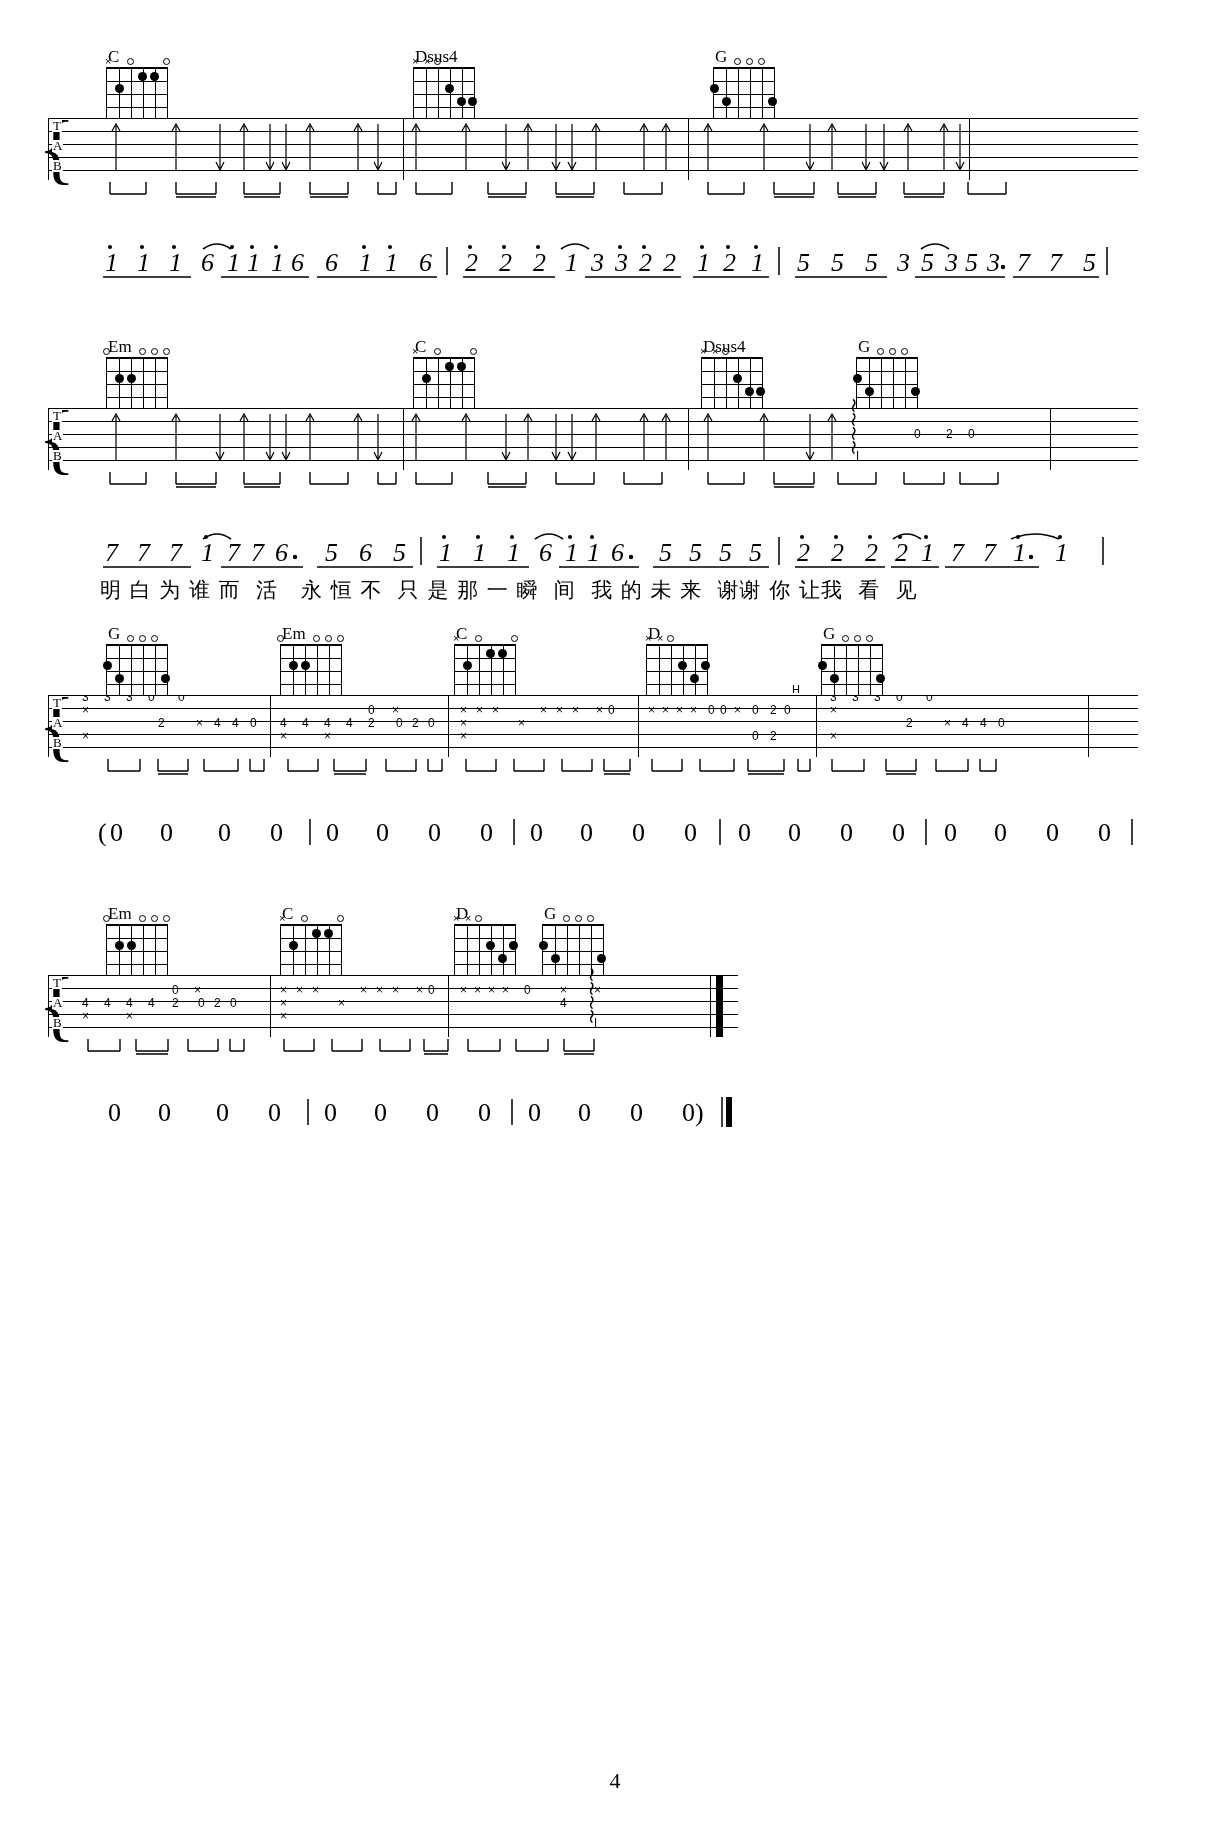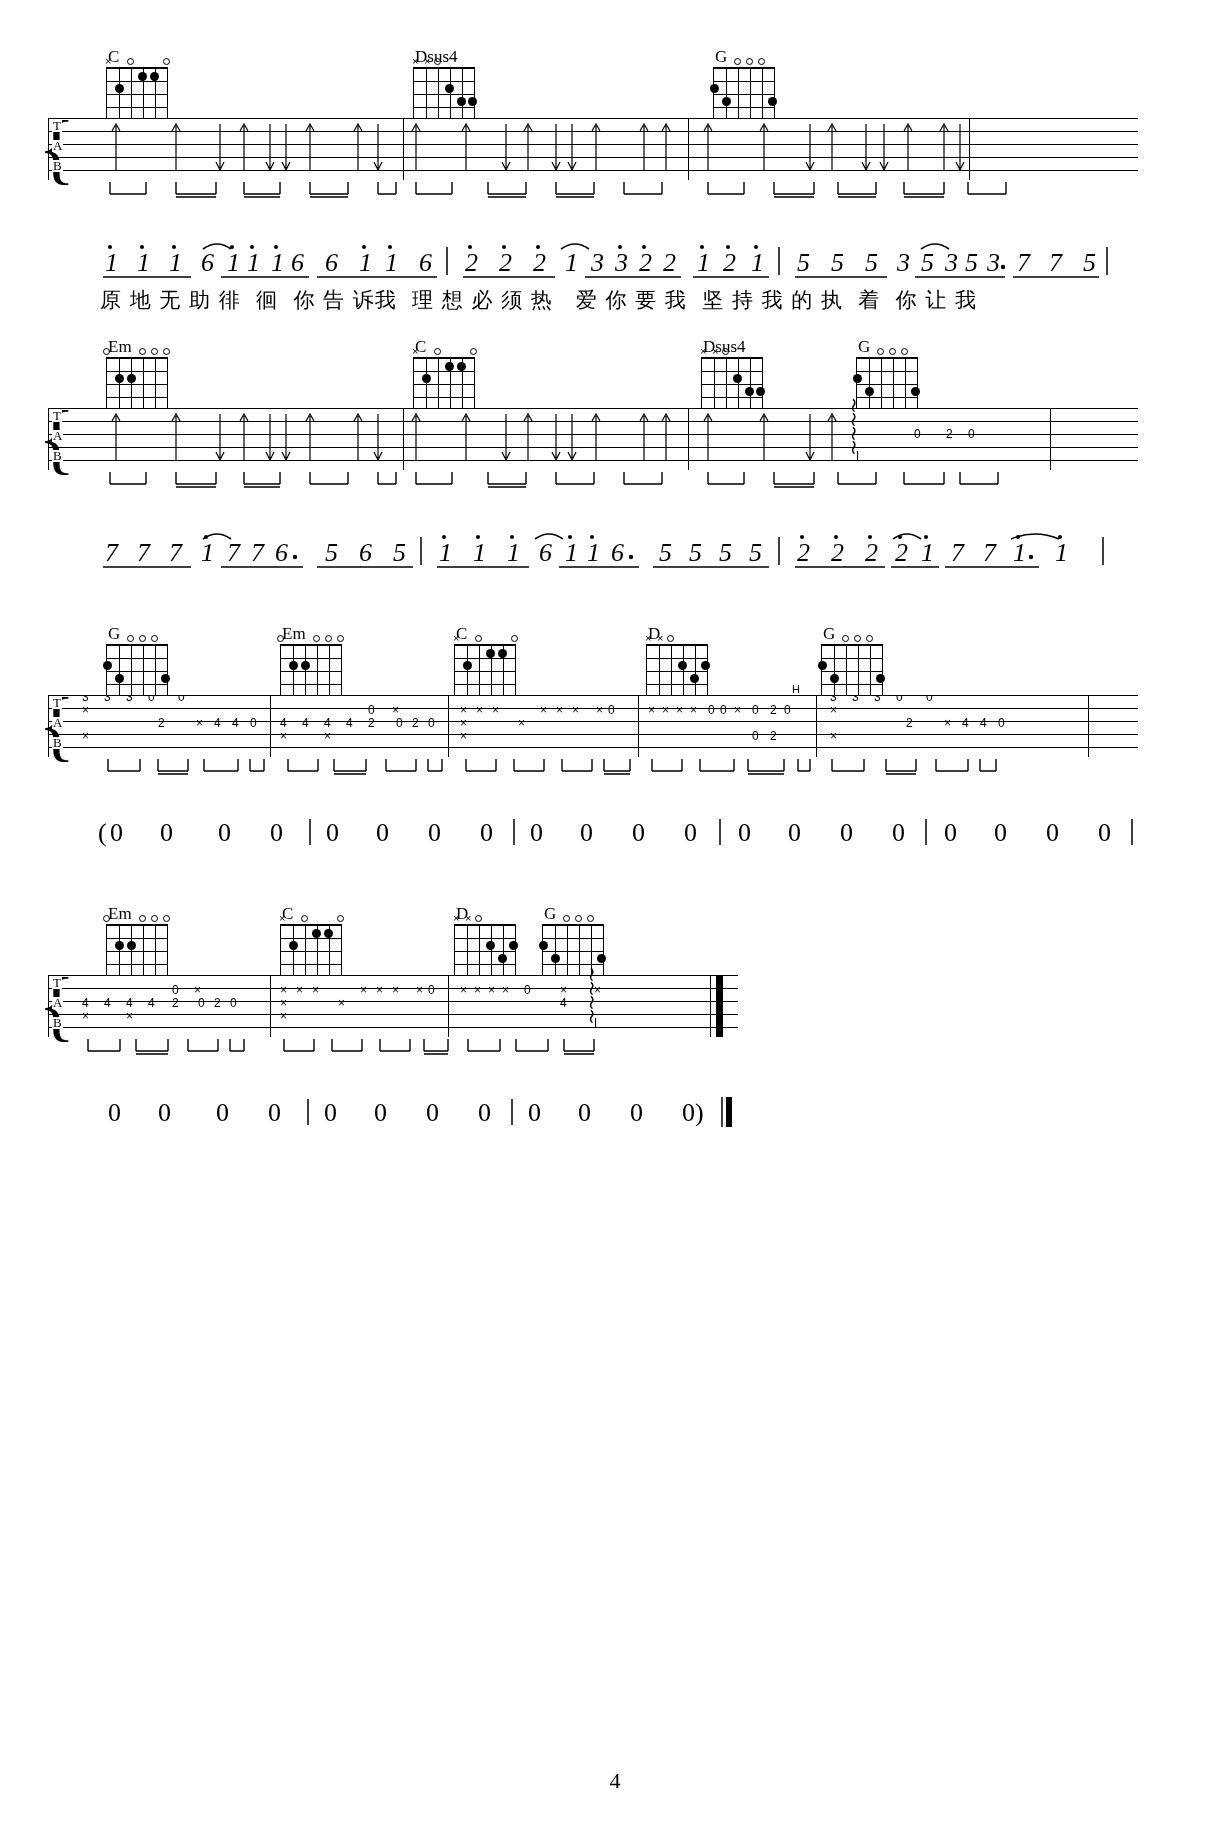--- a/index.html
+++ b/index.html
@@ -390,21 +390,20 @@
           <path d="M818,6 q14,-10 28,0"></path>
         </g>
         <g stroke="#000" stroke-width="1.5">
           <path d="M344,4 L344,32"></path>
           <path d="M676,4 L676,32"></path>
           <path d="M1004,4 L1004,32"></path>
         </g>
       </svg>
     </div>
 
-    <div class="lyric" style="top:240px; left:52px; letter-spacing:1px;">原 地 无 助 徘  徊  你 告 诉我  理 想 必 须 热   爱 你 要 我  坚 持 我 的 执  着  你 让 我</div>
   </div>
 
   <div class="system" style="top:338px; width:1100px; height:270px;">
 
     <div class="chordbox" style="left:58px; top:0;">
       <div class="cname">Em</div>
       <div class="grid">
         <div class="v" style="left:11.5px"></div>
           <div class="v" style="left:23.5px"></div>
         <div class="v" style="left:35.5px"></div>
@@ -618,20 +617,21 @@
           <path d="M908,6 q24,-10 48,0"></path>
         </g>
         <g stroke="#000" stroke-width="1.5">
           <path d="M318,4 L318,32"></path>
           <path d="M676,4 L676,32"></path>
           <path d="M1000,4 L1000,32"></path>
         </g>
       </svg>
     </div>
 
+    <div class="lyric" style="top:240px; left:52px; letter-spacing:1px;">明 白 为 谁 而  活   永 恒 不  只 是 那 一 瞬  间  我 的 未 来  谢谢 你 让我  看  见</div>
   </div>
 
   <div class="system" style="top:625px; width:1100px; height:250px;">
 
     <div class="chordbox" style="left:58px; top:0;">
       <div class="cname">G</div>
       <div class="grid">
         <div class="v" style="left:11.5px"></div>
           <div class="v" style="left:23.5px"></div>
         <div class="v" style="left:35.5px"></div>

